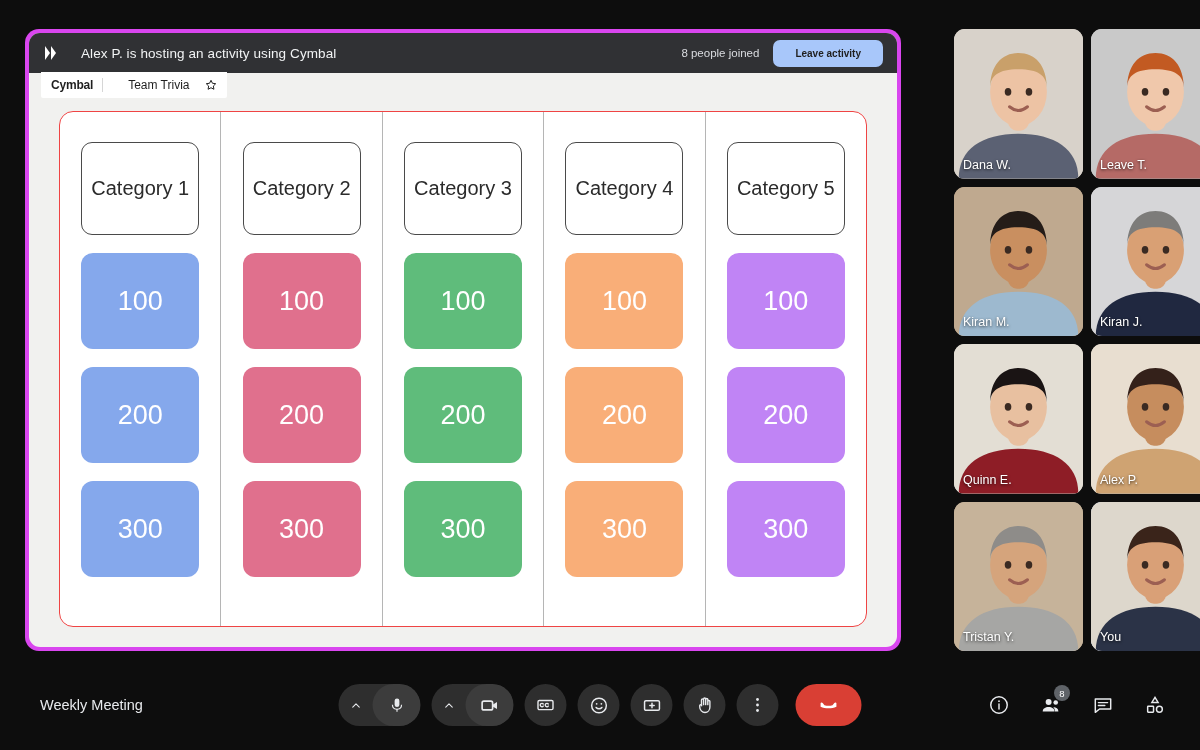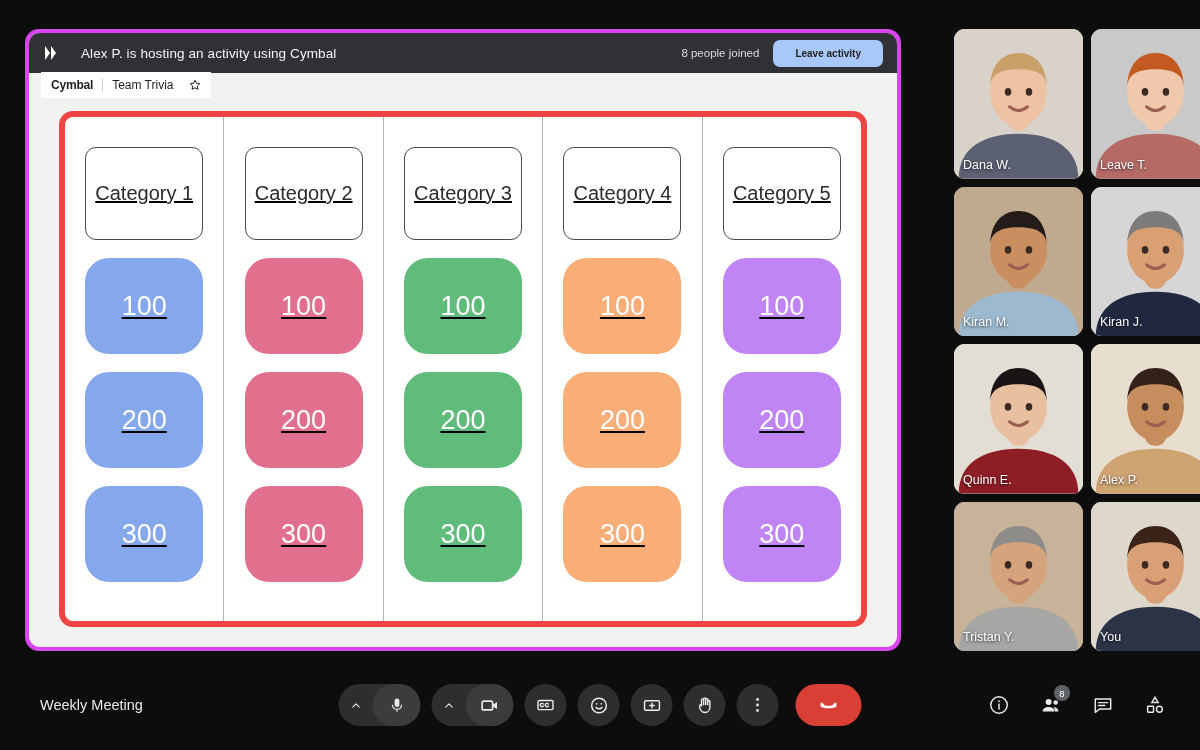--- a/index.html
+++ b/index.html
@@ -100,37 +100,37 @@
     color: #1f1f1f;
     letter-spacing: -.2px;
   }
   .appbar-divider {
     width: 1px; height: 14px;
     background: #d6d6d6;
   }
   #app-bar-title {
     font-size: 12px;
     color: #1f1f1f;
+    margin-left: 16px;
   }
   #star-icon { margin-left: 6px; display: flex; align-items: center; }
 
   
   #board-area {
     flex: 1;
     padding: 8px 30px 20px 30px;
     display: flex;
   }
   #board {
     flex: 1;
     background: #ffffff;
-    border: 6px solid #ef4444;
+    border: 1px solid #ef4444;
     border-radius: 14px;
     display: flex;
     overflow: hidden;
-    text-decoration: underline;
   }
   .board-column {
     flex: 1;
     display: flex;
     flex-direction: column;
     align-items: center;
     padding: 30px 14px 20px 14px;
     gap: 18px;
     border-right: 1px solid #b5b5b5;
   }
@@ -147,21 +147,21 @@
     text-align: center;
     color: #2b2b2b;
     font-size: 20px;
     line-height: 1.45;
     cursor: pointer;
     padding: 4px;
   }
 
   .score-tile {
     width: 118px; height: 96px;
-    border-radius: 24px;
+    border-radius: 12px;
     display: flex;
     align-items: center;
     justify-content: center;
     color: #ffffff;
     font-size: 27px;
     cursor: pointer;
     user-select: none;
   }
 
   

